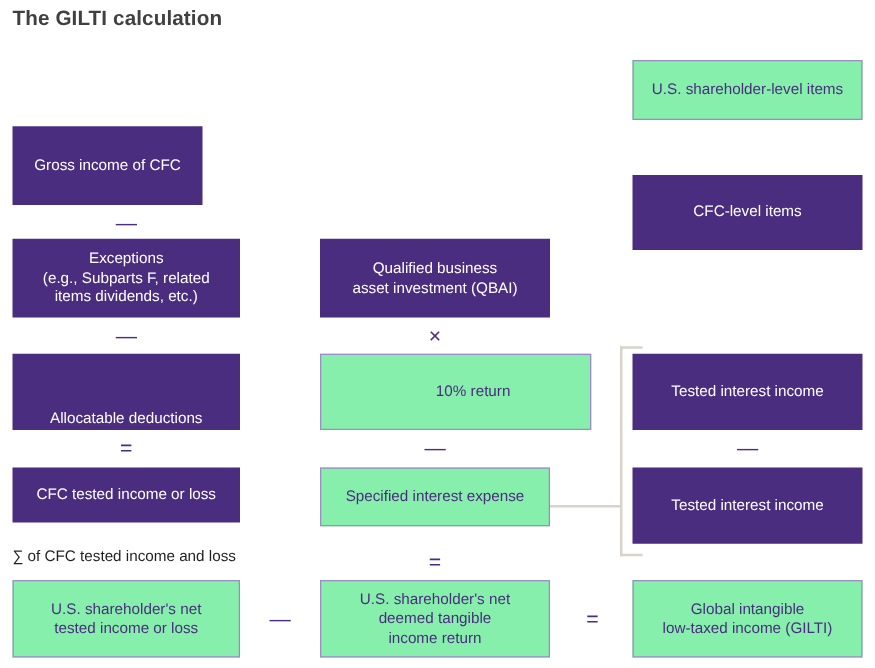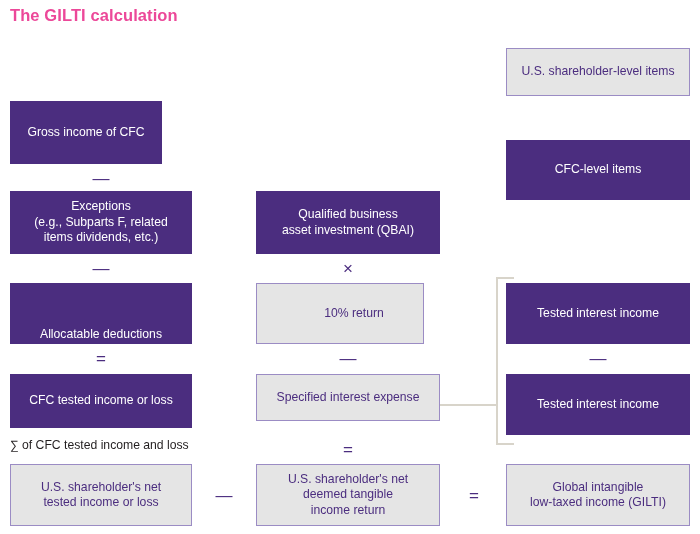--- a/index.html
+++ b/index.html
@@ -20,42 +20,42 @@
     width: 700px;
     height: 534px;
   }
   .abs { position: absolute; box-sizing: border-box; }
 
   #page-title {
     left: 10px;
     top: 6px;
     font-size: 16.5px;
     font-weight: bold;
-    color: #ec4899;
+    color: #404040;
     letter-spacing: 0.1px;
     white-space: nowrap;
   }
 
   
   .box {
     display: flex;
     align-items: center;
     justify-content: center;
     text-align: center;
     font-size: 12.2px;
     line-height: 15.5px;
     padding: 2px 6px;
   }
   .box.filled {
     background: #4b2d7f;
     color: #ffffff;
     border: 0;
   }
   .box.outline {
-    background: #e5e5e5;
+    background: #86efac;
     color: #4b2d7f;
     border: 1px solid #9b8cc4;
   }
 
   
   .op {
     display: flex;
     align-items: center;
     justify-content: center;
     color: #4b2d7f;
@@ -105,21 +105,21 @@
   </div>
 
   <div class="abs op" style="left:81px; top:256px; width:40px; height:24px;">—</div>
 
   <div class="abs box filled" style="left:10px; top:283px; width:182px; height:61px;align-items:flex-end;">
     <span>Allocatable deductions</span>
   </div>
 
   <div class="abs op" style="left:81px; top:346px; width:40px; height:24px;">=</div>
 
-  <div class="abs box filled" style="left:10px; top:374px; width:182px; height:54px;">
+  <div class="abs box filled" style="left:10px; top:374px; width:182px; height:44px;">
     <span>CFC tested income or loss</span>
   </div>
 
   <div class="abs sum-label" style="left:10px; top:437px; width:250px;">∑ of CFC tested income and loss</div>
 
   <div class="abs box outline" style="left:10px; top:464px; width:182px; height:62px;">
     <div>
       <div>U.S. shareholder's net</div>
       <div>tested income or loss</div>
     </div>
@@ -127,21 +127,21 @@
 
   <div class="abs box filled" style="left:256px; top:191px; width:184px; height:63px;">
     <div>
       <div>Qualified business</div>
       <div>asset investment (QBAI)</div>
     </div>
   </div>
 
   <div class="abs op" style="left:328px; top:256px; width:40px; height:24px;">×</div>
 
-  <div class="abs box outline" style="left:256px; top:283px; width:168px; height:61px;padding-left:34px;">
+  <div class="abs box outline" style="left:256px; top:283px; width:217px; height:61px;padding-left:34px;">
     <span>10% return</span>
   </div>
 
   <div class="abs op" style="left:328px; top:346px; width:40px; height:24px;">—</div>
 
   <div class="abs box outline" style="left:256px; top:374px; width:184px; height:47px;">
     <span>Specified interest expense</span>
   </div>
 
   <div class="abs op" style="left:328px; top:437px; width:40px; height:24px;">=</div>

